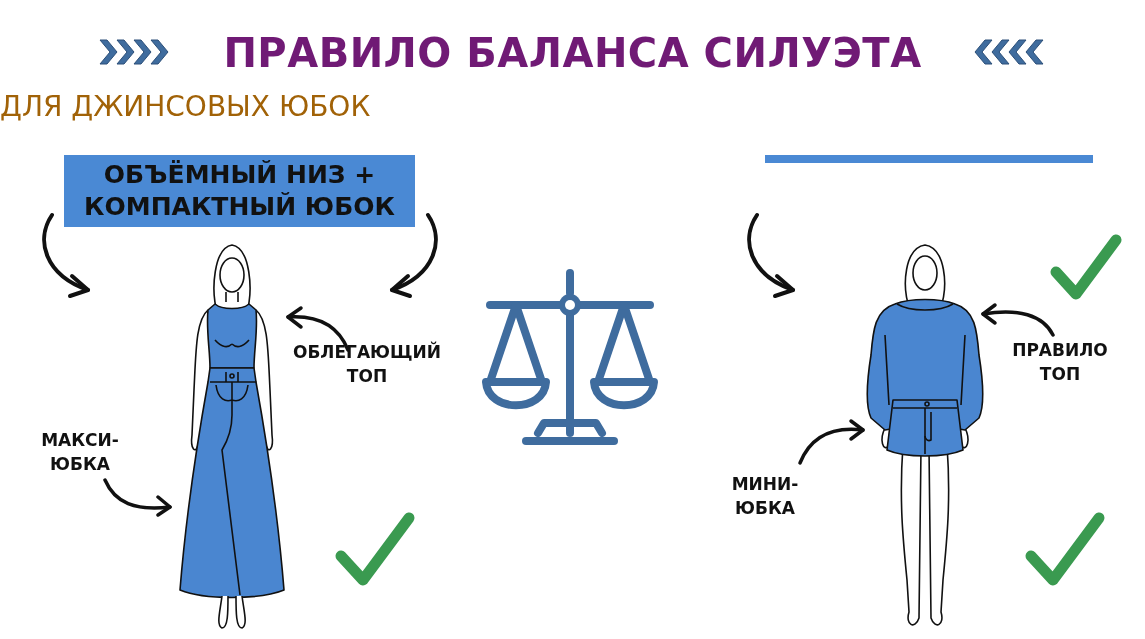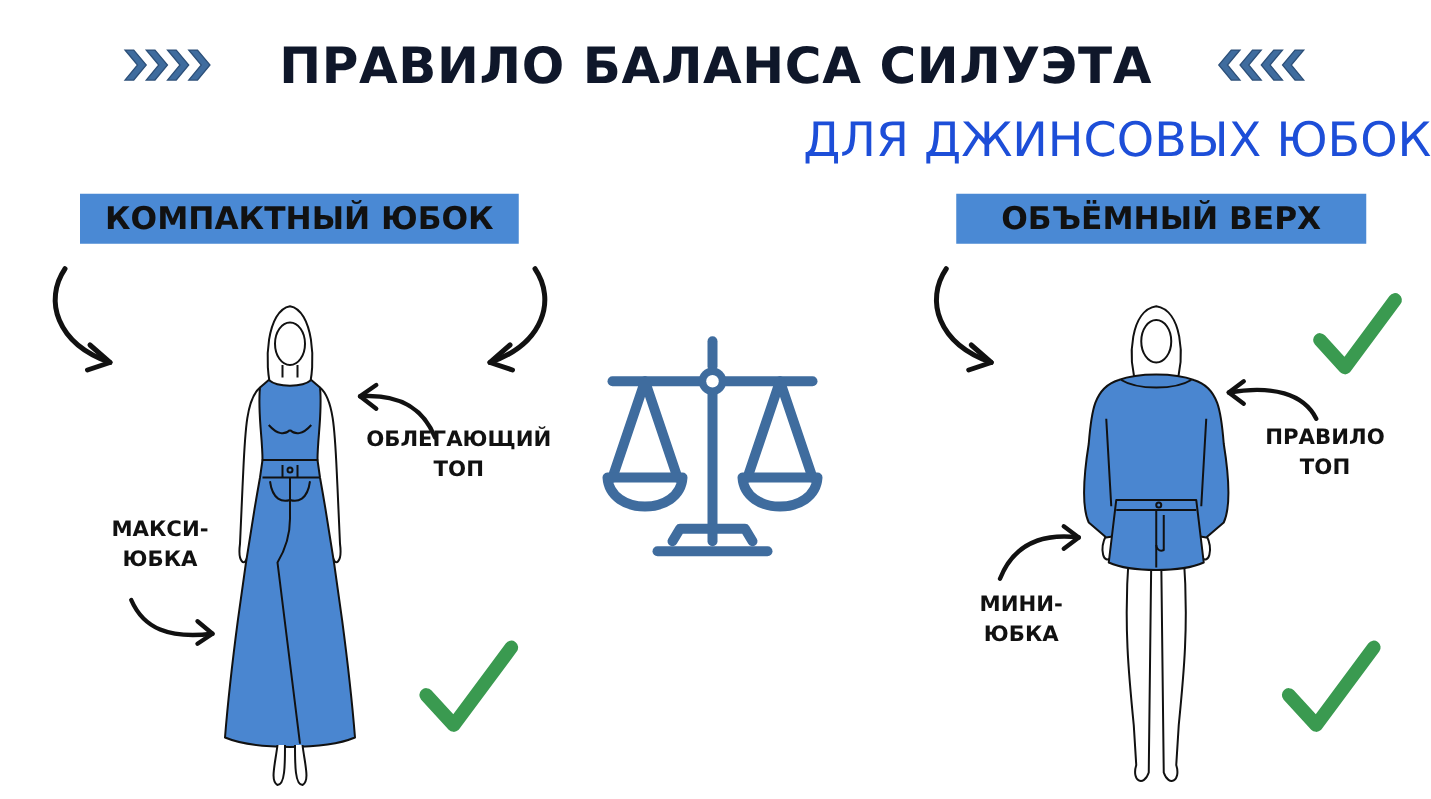--- a/index.html
+++ b/index.html
@@ -1,19 +1,19 @@
 <!DOCTYPE html>
 <html><head>
 <meta charset="utf-8">
 <style>
   html, body { margin:0; padding:0; background:#ffffff; }
   body { width:1145px; height:639px; position:relative; overflow:hidden; font-family:"DejaVu Sans", sans-serif; }
   .abs { position:absolute; }
-  .title { left:0; top:30px; width:1145px; text-align:center; font-weight:bold; font-size:40px; color:#0f172a; letter-spacing:0.5px; }
-  .subtitle { left:0; top:90px; width:1145px; text-align:right; font-size:38px; color:#1d4ed8; font-weight:normal; }
+  .title { left:0; top:30px; width:1145px; text-align:center; font-weight:bold; font-size:40px; color:#701a75; letter-spacing:0.5px; }
+  .subtitle { left:0; top:90px; width:1145px; text-align:left; font-size:28px; color:#a16207; font-weight:normal; }
   .chev { top:36px; }
   .box { background:#4a89d4; color:#111; font-weight:bold; font-size:25px; line-height:32px; text-align:center; padding:4px 6px; }
   .lbl { color:#111; font-weight:bold; font-size:17px; line-height:24px; text-align:center; }
   svg { position:absolute; overflow:visible; }
 </style>
 </head>
 <body>
 
 <svg class="chev" style="left:100px;top:38px;width:72px;height:28px" viewBox="0 0 72 28">
   <g fill="#3f6c9e" stroke="#2c4f78" stroke-width="1">
@@ -28,25 +28,25 @@
   <g fill="#3f6c9e" stroke="#2c4f78" stroke-width="1">
     <polygon points="17,2 10,2 0,14 10,26 17,26 7,14"></polygon>
     <polygon points="34,2 27,2 17,14 27,26 34,26 24,14"></polygon>
     <polygon points="51,2 44,2 34,14 44,26 51,26 41,14"></polygon>
     <polygon points="68,2 61,2 51,14 61,26 68,26 58,14"></polygon>
   </g>
 </svg>
 <div class="abs subtitle">ДЛЯ ДЖИНСОВЫХ ЮБОК</div>
 
 <div class="abs box" style="left:64px;top:155px;width:339px;">
+  <div>ОБЪЁМНЫЙ НИЗ +</div>
   <div>КОМПАКТНЫЙ ЮБОК</div>
 </div>
 
 <div class="abs box" style="left:765px;top:155px;width:316px;">
-  <div>ОБЪЁМНЫЙ ВЕРХ</div>
 </div>
 
 <svg style="left:30px;top:210px;width:70px;height:90px" viewBox="0 0 70 90">
   <path d="M22,5 C5,30 15,65 58,80" fill="none" stroke="#111" stroke-width="4" stroke-linecap="round"></path>
   <path d="M42,66 L58,80 L40,86" fill="none" stroke="#111" stroke-width="4" stroke-linecap="round" stroke-linejoin="round"></path>
 </svg>
 <svg style="left:380px;top:210px;width:70px;height:90px" viewBox="0 0 70 90">
   <path d="M48,5 C65,30 55,65 12,80" fill="none" stroke="#111" stroke-width="4" stroke-linecap="round"></path>
   <path d="M28,66 L12,80 L30,86" fill="none" stroke="#111" stroke-width="4" stroke-linecap="round" stroke-linejoin="round"></path>
 </svg>
@@ -82,21 +82,21 @@
 </svg>
 
 <svg style="left:283px;top:305px;width:70px;height:50px" viewBox="0 0 70 50">
   <path d="M65,45 C55,20 35,10 5,12" fill="none" stroke="#111" stroke-width="3.5" stroke-linecap="round"></path>
   <path d="M18,3 L5,12 L18,22" fill="none" stroke="#111" stroke-width="3.5" stroke-linecap="round" stroke-linejoin="round"></path>
 </svg>
 <div class="abs lbl" style="left:282px;top:340px;width:170px;">
   <div>ОБЛЕГАЮЩИЙ</div>
   <div>ТОП</div>
 </div>
-<div class="abs lbl" style="left:40px;top:412px;width:80px;margin-left:48px;">
+<div class="abs lbl" style="left:40px;top:428px;width:80px;">
   <div>МАКСИ-</div>
   <div>ЮБКА</div>
 </div>
 <svg style="left:100px;top:475px;width:75px;height:45px" viewBox="0 0 75 45">
   <path d="M5,5 C15,28 35,36 70,32" fill="none" stroke="#111" stroke-width="3.5" stroke-linecap="round"></path>
   <path d="M58,22 L70,32 L58,40" fill="none" stroke="#111" stroke-width="3.5" stroke-linecap="round" stroke-linejoin="round"></path>
 </svg>
 
 <svg style="left:478px;top:265px;width:185px;height:190px" viewBox="0 0 185 190">
   <g stroke="#3f6c9e" stroke-width="8" fill="none" stroke-linecap="round" stroke-linejoin="round">
@@ -142,21 +142,21 @@
   <path d="M17,5 L5,14 L17,23" fill="none" stroke="#111" stroke-width="3.5" stroke-linecap="round" stroke-linejoin="round"></path>
 </svg>
 <div class="abs lbl" style="left:995px;top:338px;width:130px;">
   <div>ПРАВИЛО</div>
   <div>ТОП</div>
 </div>
 <svg style="left:795px;top:418px;width:75px;height:50px" viewBox="0 0 75 50">
   <path d="M5,45 C15,20 35,8 68,12" fill="none" stroke="#111" stroke-width="3.5" stroke-linecap="round"></path>
   <path d="M56,3 L68,12 L56,21" fill="none" stroke="#111" stroke-width="3.5" stroke-linecap="round" stroke-linejoin="round"></path>
 </svg>
-<div class="abs lbl" style="left:772px;top:472px;width:90px;text-align:center;">
+<div class="abs lbl" style="left:720px;top:472px;width:90px;text-align:center;">
   <div>МИНИ-</div>
   <div>ЮБКА</div>
 </div>
 
 <svg style="left:335px;top:510px;width:80px;height:78px" viewBox="0 0 80 78">
   <path d="M6,46 L28,70 L74,8" fill="none" stroke="#3a9a50" stroke-width="11" stroke-linecap="round" stroke-linejoin="round"></path>
 </svg>
 <svg style="left:1050px;top:232px;width:72px;height:70px" viewBox="0 0 72 70">
   <path d="M6,40 L26,62 L66,8" fill="none" stroke="#3a9a50" stroke-width="11" stroke-linecap="round" stroke-linejoin="round"></path>
 </svg>

